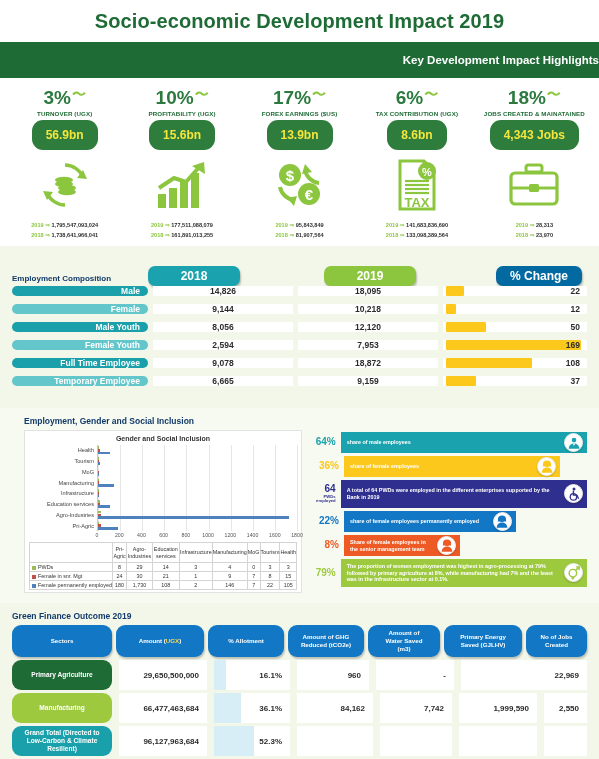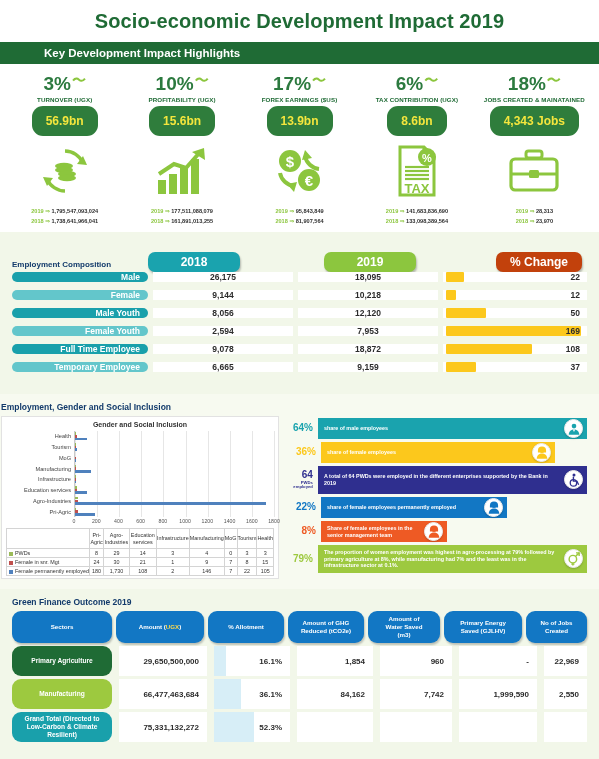--- a/index.html
+++ b/index.html
@@ -13,22 +13,22 @@
 
   
   .title-bar {
     height: 42px; display: flex; align-items: center; justify-content: center;
     background: #ffffff;
   }
   .title-bar h1 {
     color: #1f6b35; font-size: 20px; font-weight: bold; letter-spacing: .1px;
   }
   .subtitle-bar {
-    height: 22px; background: #1f6b35; display: flex;
-    align-items: center; justify-content: flex-start; padding-left: 44px;
+    height: 36px; background: #1f6b35; display: flex;
+    align-items: center; justify-content: flex-end;
   }
   .subtitle-bar span { color: #fff; font-size: 11.5px; font-weight: bold; }
 
   
   .kpi-band {
     height: 168px; display: flex; padding: 10px 6px 4px 6px; background: #fff;
   }
   .kpi { flex: 1; display: flex; flex-direction: column; align-items: center; }
   .kpi-pct {
     color: #2c7a3f; font-size: 19px; font-weight: bold; line-height: 1;
@@ -53,21 +53,21 @@
   .ec-head { display: flex; align-items: flex-end; height: 30px; }
   .ec-head-title {
     width: 136px; color: #123a6b; font-size: 8px; font-weight: bold; padding-bottom: 3px;
   }
   .ec-tab {
     border-radius: 7px; color: #fff; font-size: 12px; font-weight: bold;
     padding: 3px 0; text-align: center; box-shadow: 1px 2px 2px rgba(0,0,0,.25);
   }
   .ec-tab.t2018 { background: #1aa3ae; width: 92px; }
   .ec-tab.t2019 { background: #8cc63e; width: 92px; margin-left: 84px; }
-  .ec-tab.tchg  { background: #c2410c; width: 86px; margin-left: 80px; }
+  .ec-tab.tchg  { background: #0369a1; width: 86px; margin-left: 80px; }
 
   .ec-row { display: flex; align-items: flex-start; height: 16px; margin-bottom: 2px; }
   .ec-name {
     width: 136px; border-radius: 8px; color: #fff; font-size: 8.5px; font-weight: bold;
     display: flex; align-items: center; justify-content: flex-end; padding-right: 8px;
   }
   .ec-name.dark { background: #19a0ab; }
   .ec-name.light { background: #63c6cb; }
   .ec-val {
     width: 140px; background: #fff; margin-left: 5px; font-size: 8.5px; font-weight: bold;
@@ -76,21 +76,21 @@
   .ec-bar-cell {
     flex: 1; background: #fff; margin-left: 5px; display: flex; align-items: center;
     position: relative; padding: 0 6px 0 3px;
   }
   .ec-bar { height: 10px; background: #fcc81c; border-radius: 1px; }
   .ec-bar-num {
     position: absolute; right: 7px; font-size: 8.5px; font-weight: bold; color: #2c2c2c;
   }
 
   
-  .band-white { background: #f7faf0; padding: 8px 12px 10px 1px; }
+  .band-white { background: #f7faf0; padding: 8px 12px 10px 24px; }
   .sec-title { color: #123a6b; font-size: 8.5px; font-weight: bold; margin-bottom: 4px; }
   .gsi-wrap { display: flex; gap: 8px; }
 
   .chart-card { width: 278px; background: #fff; border: 1px solid #e2e2e2; padding: 4px 4px 2px 4px; }
   .chart-title { text-align: center; font-size: 7px; font-weight: bold; color: #333; margin-bottom: 3px; }
   .plot { position: relative; height: 86px; display: flex; }
   .plot-labels { width: 68px; }
   .plot-labels div {
     height: 10.75px; font-size: 5.6px; color: #444; text-align: right;
     padding-right: 3px; display: flex; align-items: center; justify-content: flex-end;
@@ -308,21 +308,21 @@
   <div class="band-green">
     <div class="ec-head">
       <div class="ec-head-title">Employment Composition</div>
       <div class="ec-tab t2018">2018</div>
       <div class="ec-tab t2019">2019</div>
       <div class="ec-tab tchg">% Change</div>
     </div>
     <div id="ec-rows">
         <div class="ec-row">
     <div class="ec-name dark">Male</div>
-    <div class="ec-val">26,175</div>
+    <div class="ec-val">14,826</div>
     <div class="ec-val">18,095</div>
     <div class="ec-bar-cell">
       <div class="ec-bar" style="width:13.017751479289942%"></div>
       <span class="ec-bar-num">22</span>
     </div>
         </div>
         <div class="ec-row">
     <div class="ec-name light">Female</div>
     <div class="ec-val">9,144</div>
     <div class="ec-val">10,218</div>
@@ -611,40 +611,39 @@
         </div>
       </div>
     <div id="gf-rows">
         <div class="gf-row">
     <div class="gf-sector w-sector" style="background:#1f6b35">Primary Agriculture</div>
     <div class="gf-cell num w-amount">29,650,500,000</div>
     <div class="gf-cell num w-allot">
       <div class="gf-fill" style="width:16.1%"></div>
       <span style="position:relative">16.1%</span>
     </div>
-    <div class="gf-cell num w-ghg">1,854</div>
     <div class="gf-cell num w-water">960</div>
     <div class="gf-cell num w-energy">-</div>
     <div class="gf-cell num w-jobs">22,969</div>
         </div>
         <div class="gf-row">
     <div class="gf-sector w-sector" style="background:#9dc93f">Manufacturing</div>
     <div class="gf-cell num w-amount">66,477,463,684</div>
     <div class="gf-cell num w-allot">
       <div class="gf-fill" style="width:36.1%"></div>
       <span style="position:relative">36.1%</span>
     </div>
     <div class="gf-cell num w-ghg">84,162</div>
     <div class="gf-cell num w-water">7,742</div>
     <div class="gf-cell num w-energy">1,999,590</div>
     <div class="gf-cell num w-jobs">2,550</div>
         </div>
         <div class="gf-row">
     <div class="gf-sector w-sector" style="background:#19a0ab">Grand Total (Directed to Low-Carbon &amp; Climate Resilient)</div>
-    <div class="gf-cell num w-amount">75,331,132,272</div>
+    <div class="gf-cell num w-amount">96,127,963,684</div>
     <div class="gf-cell num w-allot">
       <div class="gf-fill" style="width:52.3%"></div>
       <span style="position:relative">52.3%</span>
     </div>
     <div class="gf-cell num w-ghg"></div>
     <div class="gf-cell num w-water"></div>
     <div class="gf-cell num w-energy"></div>
     <div class="gf-cell num w-jobs"></div>
         </div>
       </div>

